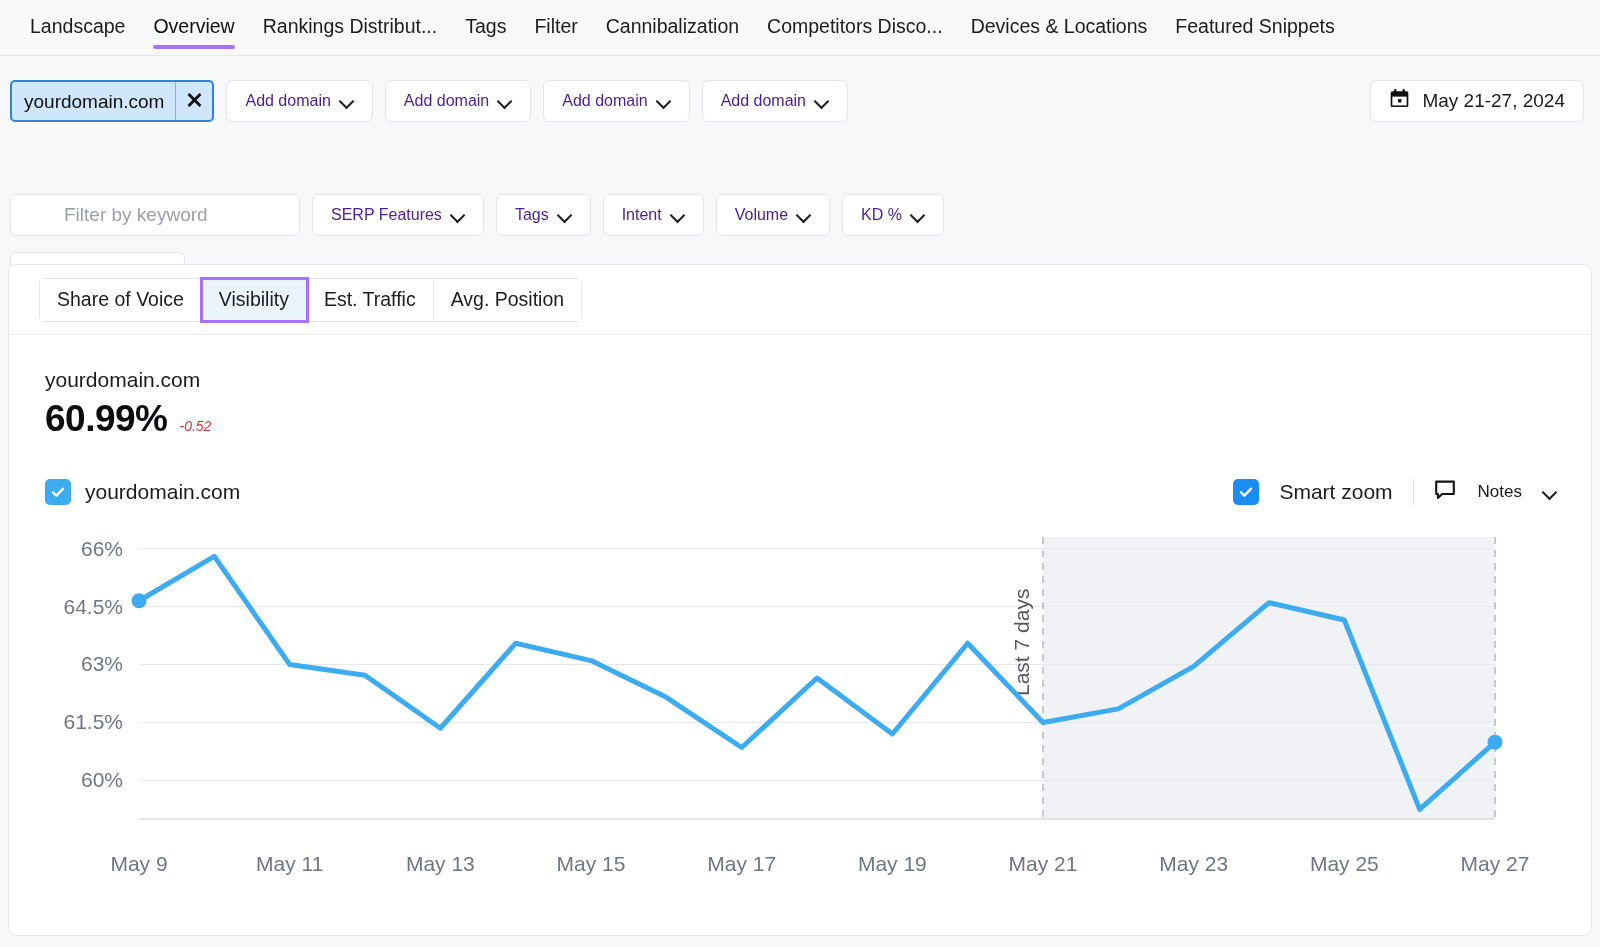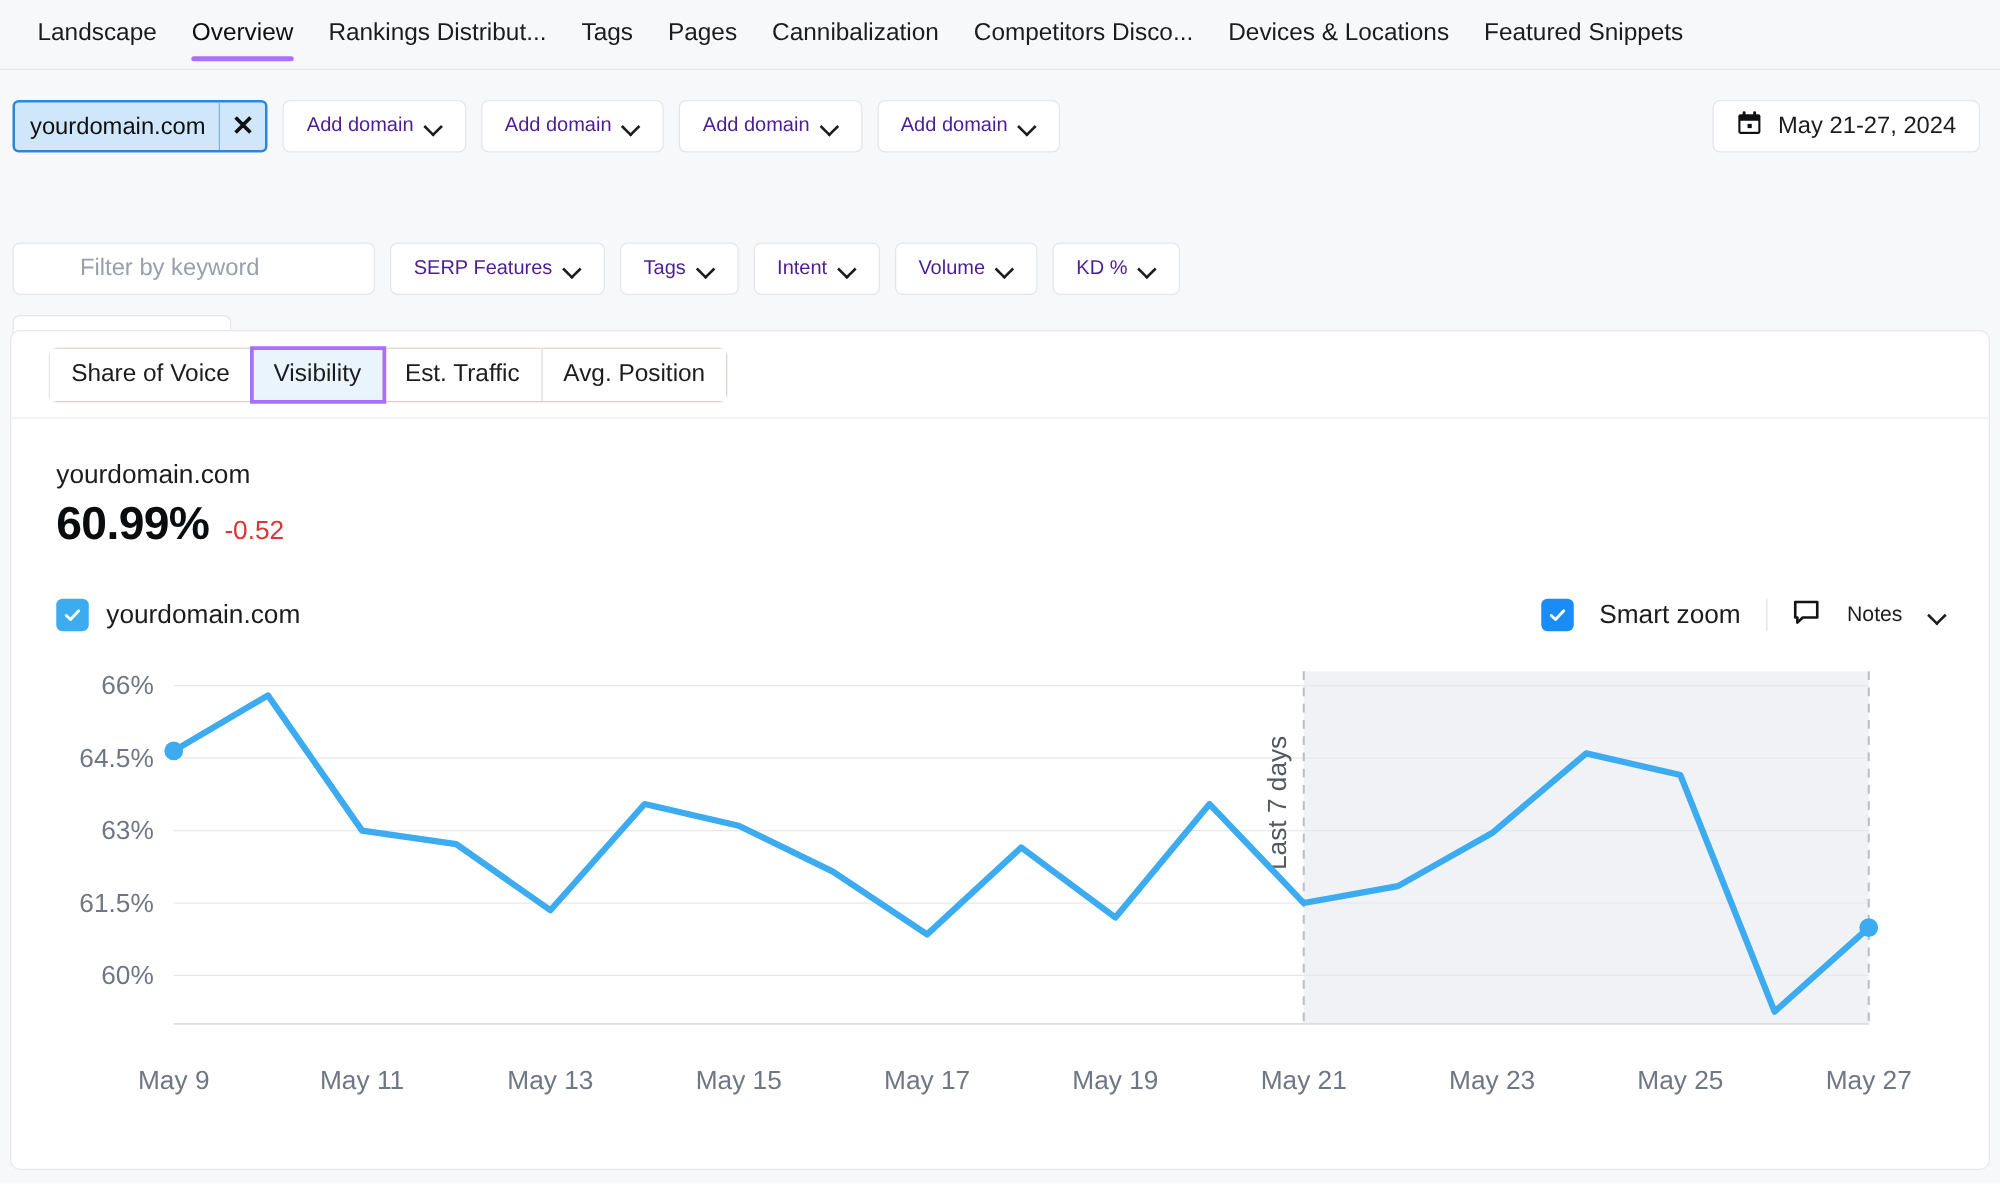--- a/index.html
+++ b/index.html
@@ -88,38 +88,38 @@
     background: #ffffff; border: 1px solid #e3e5ea; border-radius: 6px;
     font-size: 19px; color: #1b1c1d; cursor: pointer; white-space: nowrap;
   }
 
   
   .card {
     position: absolute; left: 8px; top: 264px; width: 1584px; height: 672px;
     background: #ffffff; border: 1px solid #e5e7ec; border-radius: 8px; overflow: hidden;
   }
   .card-head { height: 70px; border-bottom: 1px solid #e9ebef; display: flex; align-items: center; padding-left: 30px; }
-  .segmented { display: flex; border: 1px solid #e3e5ea; border-radius: 6px; overflow: visible; background: #c2410c; height: 44px; }
+  .segmented { display: flex; border: 1px solid #e3e5ea; border-radius: 6px; overflow: visible; background: #737373; height: 44px; }
   .seg {
     display: flex; align-items: center; padding: 0 17px; font-size: 19.5px; color: #1b1c1d;
     border-right: 1px solid #e3e5ea; cursor: pointer; white-space: nowrap; background: #fff;
   }
   .seg:last-child { border-right: 0; }
   .seg.selected {
     background: #eaf4fd;
     outline: 3px solid #a970ff;
     outline-offset: -1px;
     position: relative; z-index: 2;
   }
 
   .metric { position: absolute; left: 36px; top: 102px; }
   .metric .dom { font-size: 21px; color: #1b1c1d; line-height: 1.2; }
   .metric .valrow { display: flex; align-items: baseline; gap: 12px; margin-top: 6px; }
   .metric .val { font-size: 37px; font-weight: 700; color: #0b0c0d; letter-spacing: -0.5px; }
-  .metric .delta { font-size: 21px; color: #e03232; }
+  .metric .delta { font-size: 14px; color: #e03232; font-style: italic; }
 
   .legendrow {
     position: absolute; left: 36px; top: 212px; width: 1512px; height: 30px;
     display: flex; align-items: center; justify-content: space-between;
   }
   .legend-left { display: flex; align-items: center; gap: 14px; }
   .legend-right { display: flex; align-items: center; gap: 20px; }
   .cbx {
     width: 26px; height: 26px; border-radius: 5px; display: inline-flex;
     align-items: center; justify-content: center; cursor: pointer; flex: none;
@@ -146,21 +146,21 @@
     <div class="topnav-item active">
         <span>Overview</span>
       </div>
     <div class="topnav-item">
         <span>Rankings Distribut...</span>
       </div>
     <div class="topnav-item">
         <span>Tags</span>
       </div>
     <div class="topnav-item">
-        <span>Pages</span>
+        <span>Filter</span>
       </div>
     <div class="topnav-item">
         <span>Cannibalization</span>
       </div>
     <div class="topnav-item">
         <span>Competitors Disco...</span>
       </div>
     <div class="topnav-item">
         <span>Devices &amp; Locations</span>
       </div>

